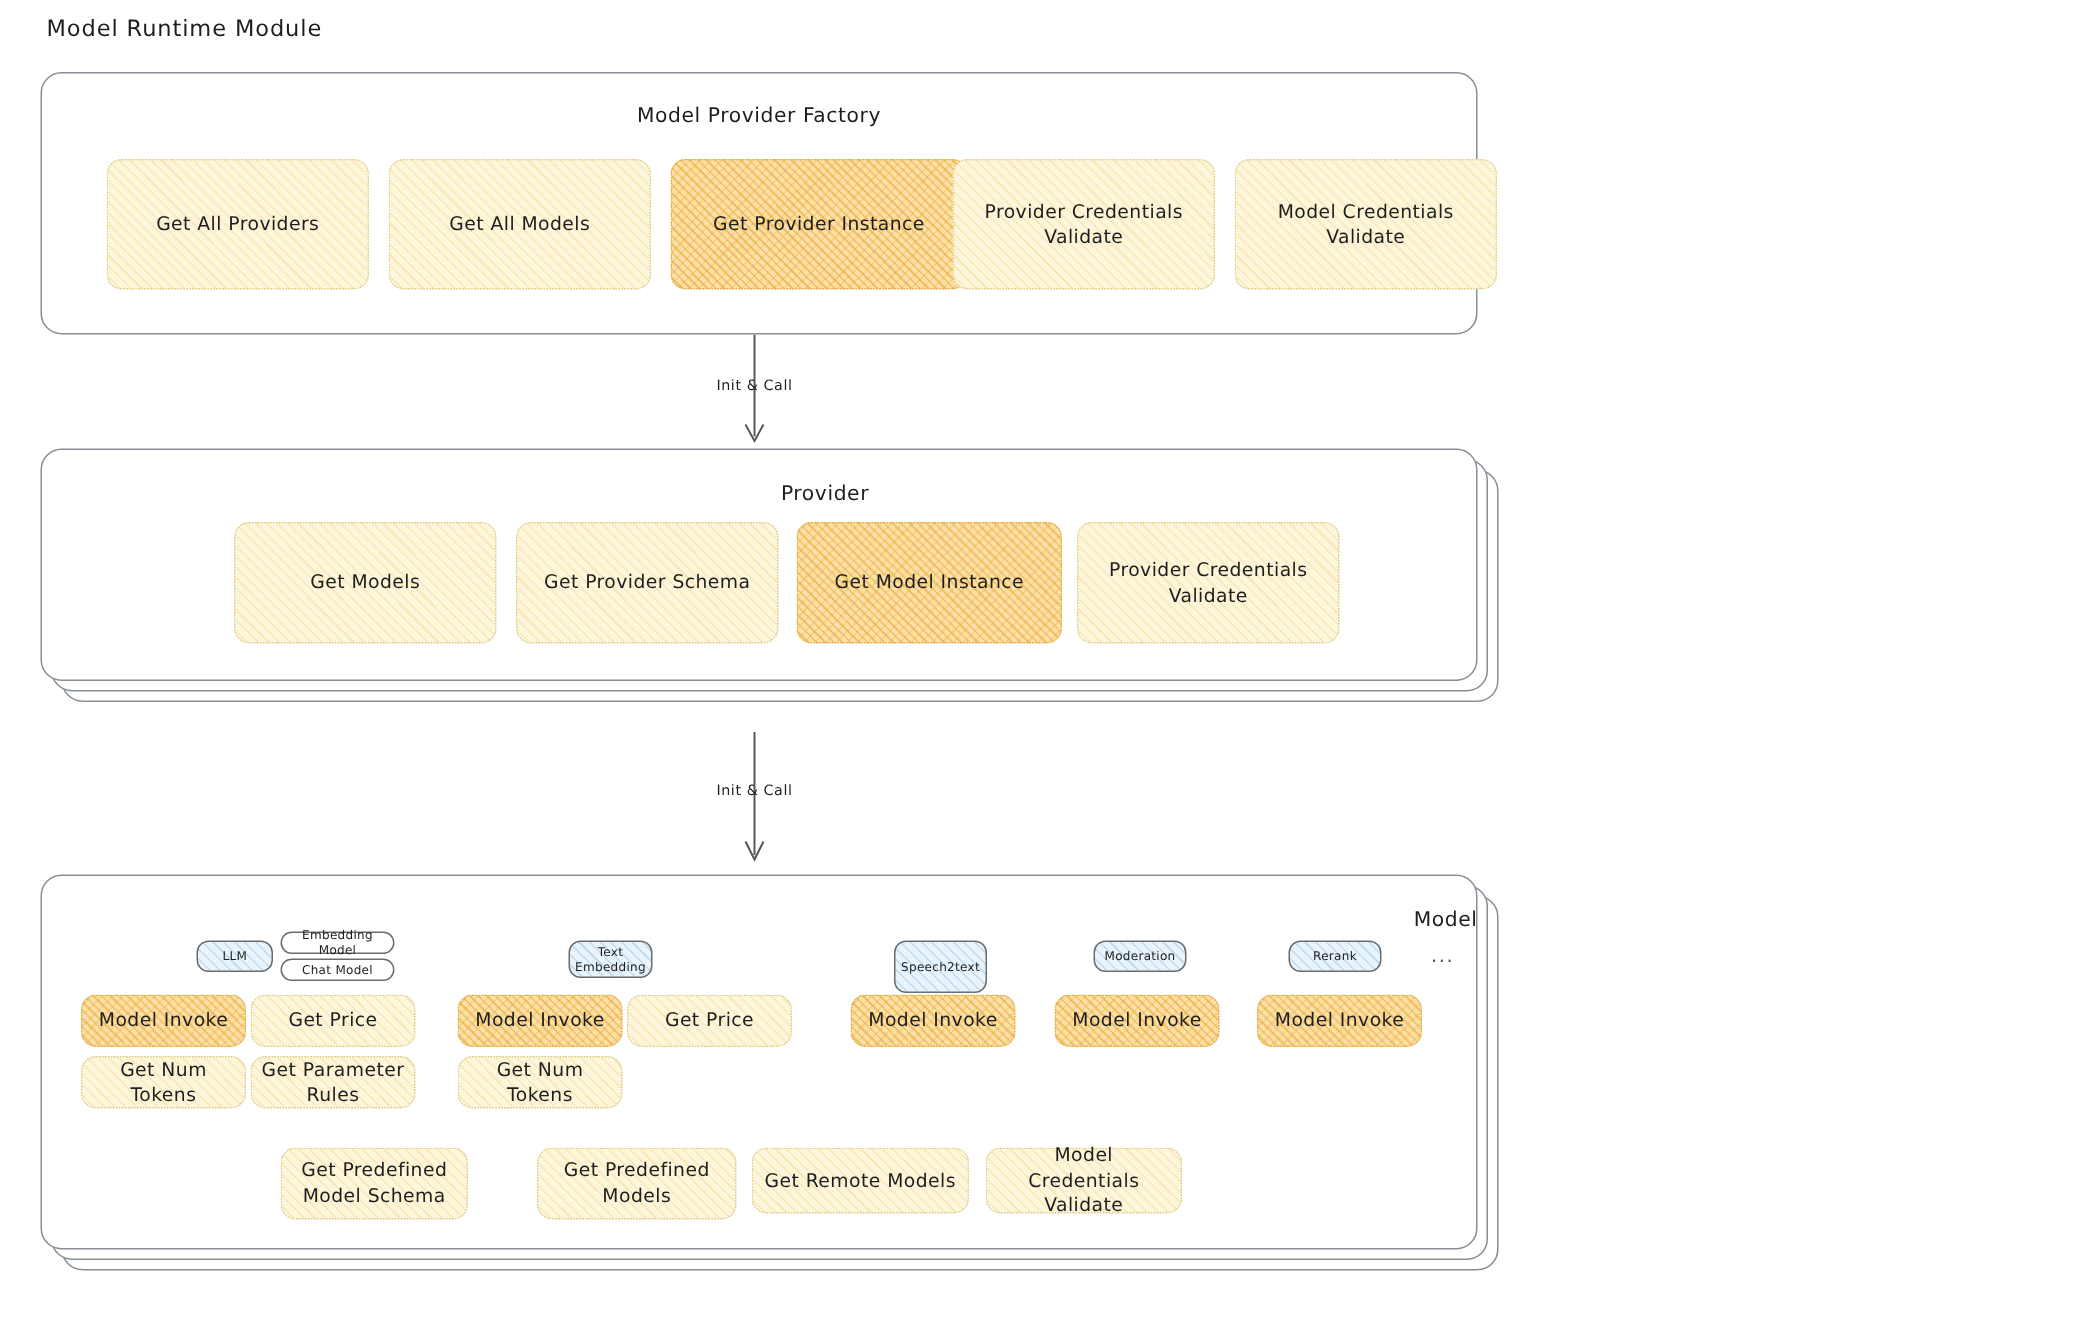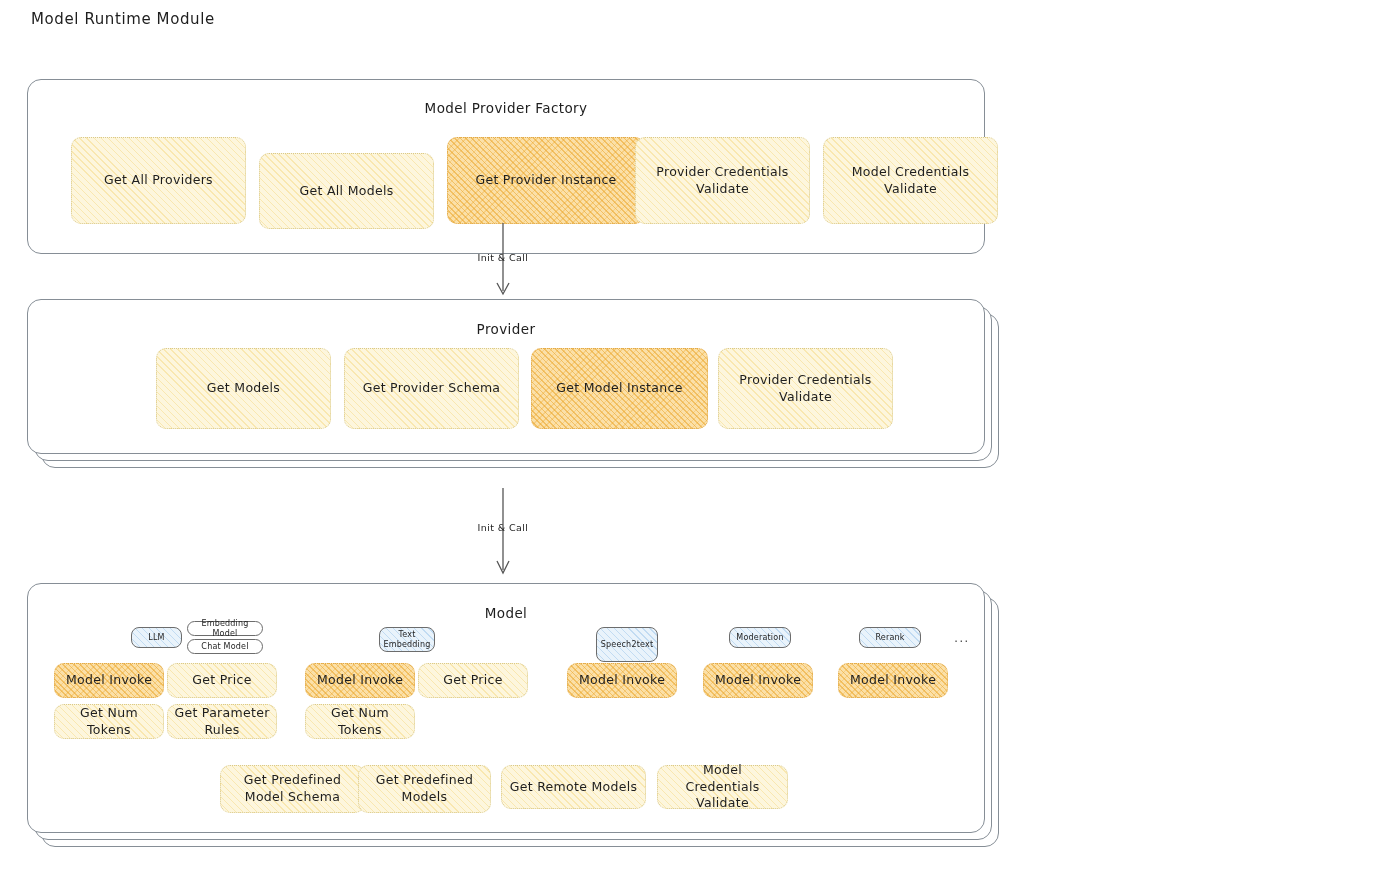--- a/index.html
+++ b/index.html
@@ -137,27 +137,27 @@
     transform: translateX(-50%);
   }
 
   .provider-grid { position: absolute; }
 </style>
 </head>
 <body>
 
 <div class="diagram-title">Model Runtime Module</div>
 
-<div class="card-stack" style="left:27px; top:48px; width:958px; height:175px;margin-top:31px;">
+<div class="card-stack" style="left:27px; top:48px; width:958px; height:175px;">
   <div class="layer l1" style="width:958px; height:175px;"></div>
   <div class="card-title" style="top:21px;">Model Provider Factory</div>
 
   <div class="node fill-yellow" style="left:44px; top:58px; width:175px; height:87px;">Get All Providers</div>
 
-  <div class="node fill-yellow" style="left:232px; top:74px; width:175px; height:76px;">Get All Models</div>
+  <div class="node fill-yellow" style="left:232px; top:58px; width:175px; height:87px;">Get All Models</div>
 
   <div class="node fill-orange" style="left:420px; top:58px; width:198px; height:87px;">Get Provider Instance</div>
 
   <div class="node fill-yellow" style="left:608px; top:58px; width:175px; height:87px;">Provider Credentials Validate</div>
 
   <div class="node fill-yellow" style="left:796px; top:58px; width:175px; height:87px;">Model Credentials Validate</div>
 </div>
 
 <div class="connector" style="left:0; top:223px; width:1393px; height:80px;">
   <svg width="1393" height="80" style="position:absolute; left:0; top:0;">
@@ -165,21 +165,21 @@
     <polyline points="497,60 503,71 509,60" fill="none" stroke="#555" stroke-width="1.3"></polyline>
   </svg>
   <div class="conn-label" style="left:503px; top:29px;">Init &amp; Call</div>
 </div>
 
 <div class="card-stack" style="left:27px; top:299px; width:958px; height:155px;">
   <div class="layer l3" style="width:958px; height:155px;"></div>
   <div class="layer l2" style="width:958px; height:155px;"></div>
   <div class="layer l1" style="width:958px; height:155px;"></div>
 
-  <div class="card-title" style="top:22px;">Provider</div>
+  <div class="card-title" style="top:22px;padding-left:44px;">Provider</div>
 
   <div class="node fill-yellow" style="left:129px; top:49px; width:175px; height:81px;">Get Models</div>
 
   <div class="node fill-yellow" style="left:317px; top:49px; width:175px; height:81px;">Get Provider Schema</div>
 
   <div class="node fill-orange" style="left:504px; top:49px; width:177px; height:81px;">Get Model Instance</div>
 
   <div class="node fill-yellow" style="left:691px; top:49px; width:175px; height:81px;">Provider Credentials Validate</div>
 </div>
 
@@ -217,21 +217,21 @@
     <polyline points="497,73 503,85 509,73" fill="none" stroke="#555" stroke-width="1.3"></polyline>
   </svg>
   <div class="conn-label" style="left:503px; top:34px;">Init &amp; Call</div>
 </div>
 
 <div class="card-stack" style="left:27px; top:583px; width:958px; height:250px;">
   <div class="layer l3" style="width:958px; height:250px;"></div>
   <div class="layer l2" style="width:958px; height:250px;"></div>
   <div class="layer l1" style="width:958px; height:250px;"></div>
 
-  <div class="card-title" style="top:22px;">Model</div>
+  <div class="card-title" style="top:22px;text-align:right;">Model</div>
 
   <div class="node fill-blue tag" style="left:104px; top:44px; width:51px; height:21px;">LLM</div>
   <div class="node fill-white tag" style="left:160px; top:38px; width:76px; height:15px;">Embedding Model</div>
   <div class="node fill-white tag" style="left:160px; top:56px; width:76px; height:15px;">Chat Model</div>
 
   <div class="node fill-orange" style="left:27px; top:80px; width:110px; height:35px;">Model Invoke</div>
   <div class="node fill-yellow" style="left:140px; top:80px; width:110px; height:35px;">Get Price</div>
   <div class="node fill-yellow" style="left:27px; top:121px; width:110px; height:35px;">Get Num Tokens</div>
   <div class="node fill-yellow" style="left:140px; top:121px; width:110px; height:35px;">Get Parameter Rules</div>
 
@@ -245,17 +245,17 @@
   <div class="node fill-orange" style="left:540px; top:80px; width:110px; height:35px;">Model Invoke</div>
 
   <div class="node fill-blue tag" style="left:702px; top:44px; width:62px; height:21px;">Moderation</div>
   <div class="node fill-orange" style="left:676px; top:80px; width:110px; height:35px;">Model Invoke</div>
 
   <div class="node fill-blue tag" style="left:832px; top:44px; width:62px; height:21px;">Rerank</div>
   <div class="node fill-orange" style="left:811px; top:80px; width:110px; height:35px;">Model Invoke</div>
 
   <div class="ellipsis" style="left:927px; top:47px;">...</div>
 
-  <div class="node fill-yellow" style="left:160px; top:182px; width:145px; height:48px;margin-left:33px;">Get Predefined Model Schema</div>
+  <div class="node fill-yellow" style="left:160px; top:182px; width:125px; height:48px;">Get Predefined Model Schema</div>
   <div class="node fill-yellow" style="left:331px; top:182px; width:133px; height:48px;">Get Predefined Models</div>
   <div class="node fill-yellow" style="left:474px; top:182px; width:145px; height:44px;">Get Remote Models</div>
   <div class="node fill-yellow" style="left:630px; top:182px; width:131px; height:44px;">Model Credentials Validate</div>
 </div>
 
 </body></html>

